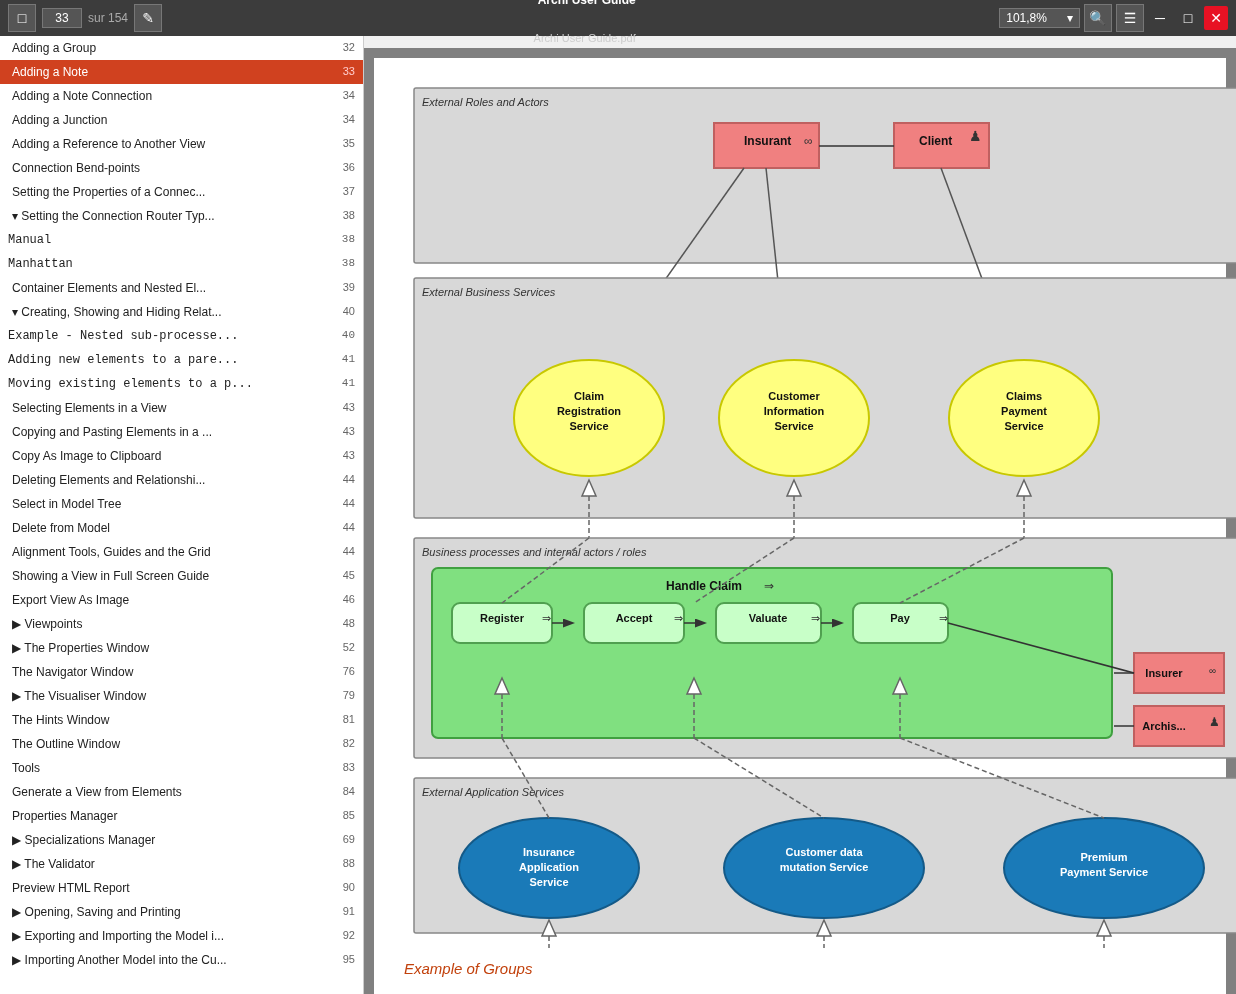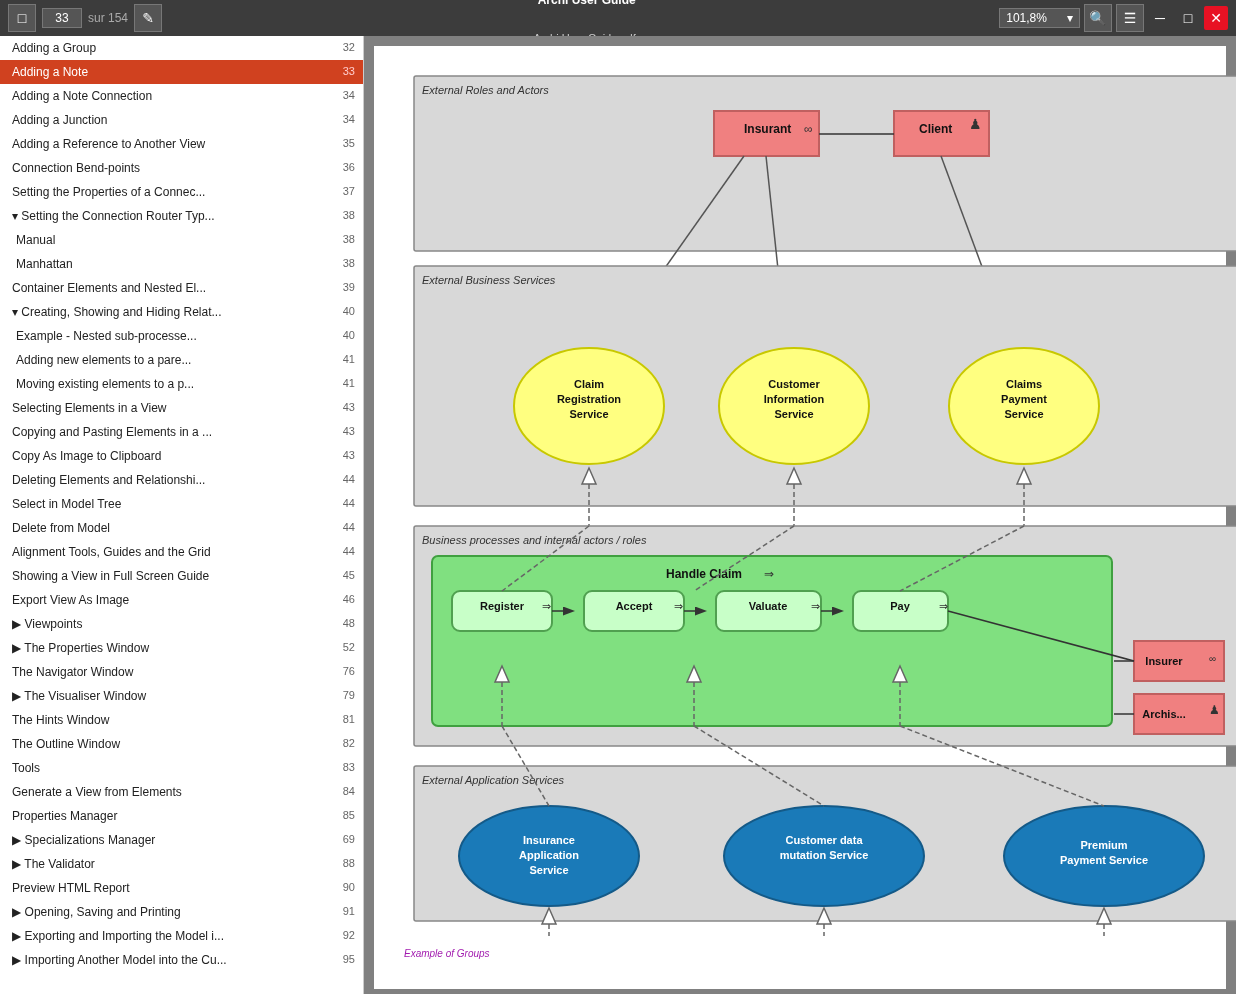--- a/index.html
+++ b/index.html
@@ -45,50 +45,51 @@
     .sidebar-item {
       display: flex;
       justify-content: space-between;
       padding: 3px 8px 3px 12px;
       cursor: pointer;
       font-size: 12px;
       color: #222;
       line-height: 1.5;
     }
     .sidebar-item.active { background: #d0411f; color: white; }
-    .sidebar-item.indent1 { padding-left: 16px; }
+    .sidebar-item.indent1 { padding-left: 8px; font-family: Liberation Mono, monospace; }
     .sidebar-item .page-num { color: #666; font-size: 11px; flex-shrink: 0; }
     .sidebar-item.active .page-num { color: #ffcccc; }
 
     
     .content-area {
       flex: 1;
       overflow: auto;
       background: #808080;
       padding: 10px;
       position: relative;
+      margin-top: 12px;
     }
 
     
     .pdf-page {
       background: white;
       padding: 20px 30px 30px 30px;
       min-height: 900px;
     }
 
     
     .diagram-container {
       font-size: 11px;
     }
 
     .caption {
       font-style: italic;
-      font-size: 10px;
+      font-size: 15px;
       margin-top: 12px;
-      color: #a21caf;
+      color: #c2410c;
     }
   </style>
 </head>
 <body>
 
 <div class="top-bar">
   <div class="top-bar-left">
     <div class="icon-btn">□</div>
     <div class="page-box">33</div>
     <span style="color:#aaa;font-size:12px;">sur 154</span>

